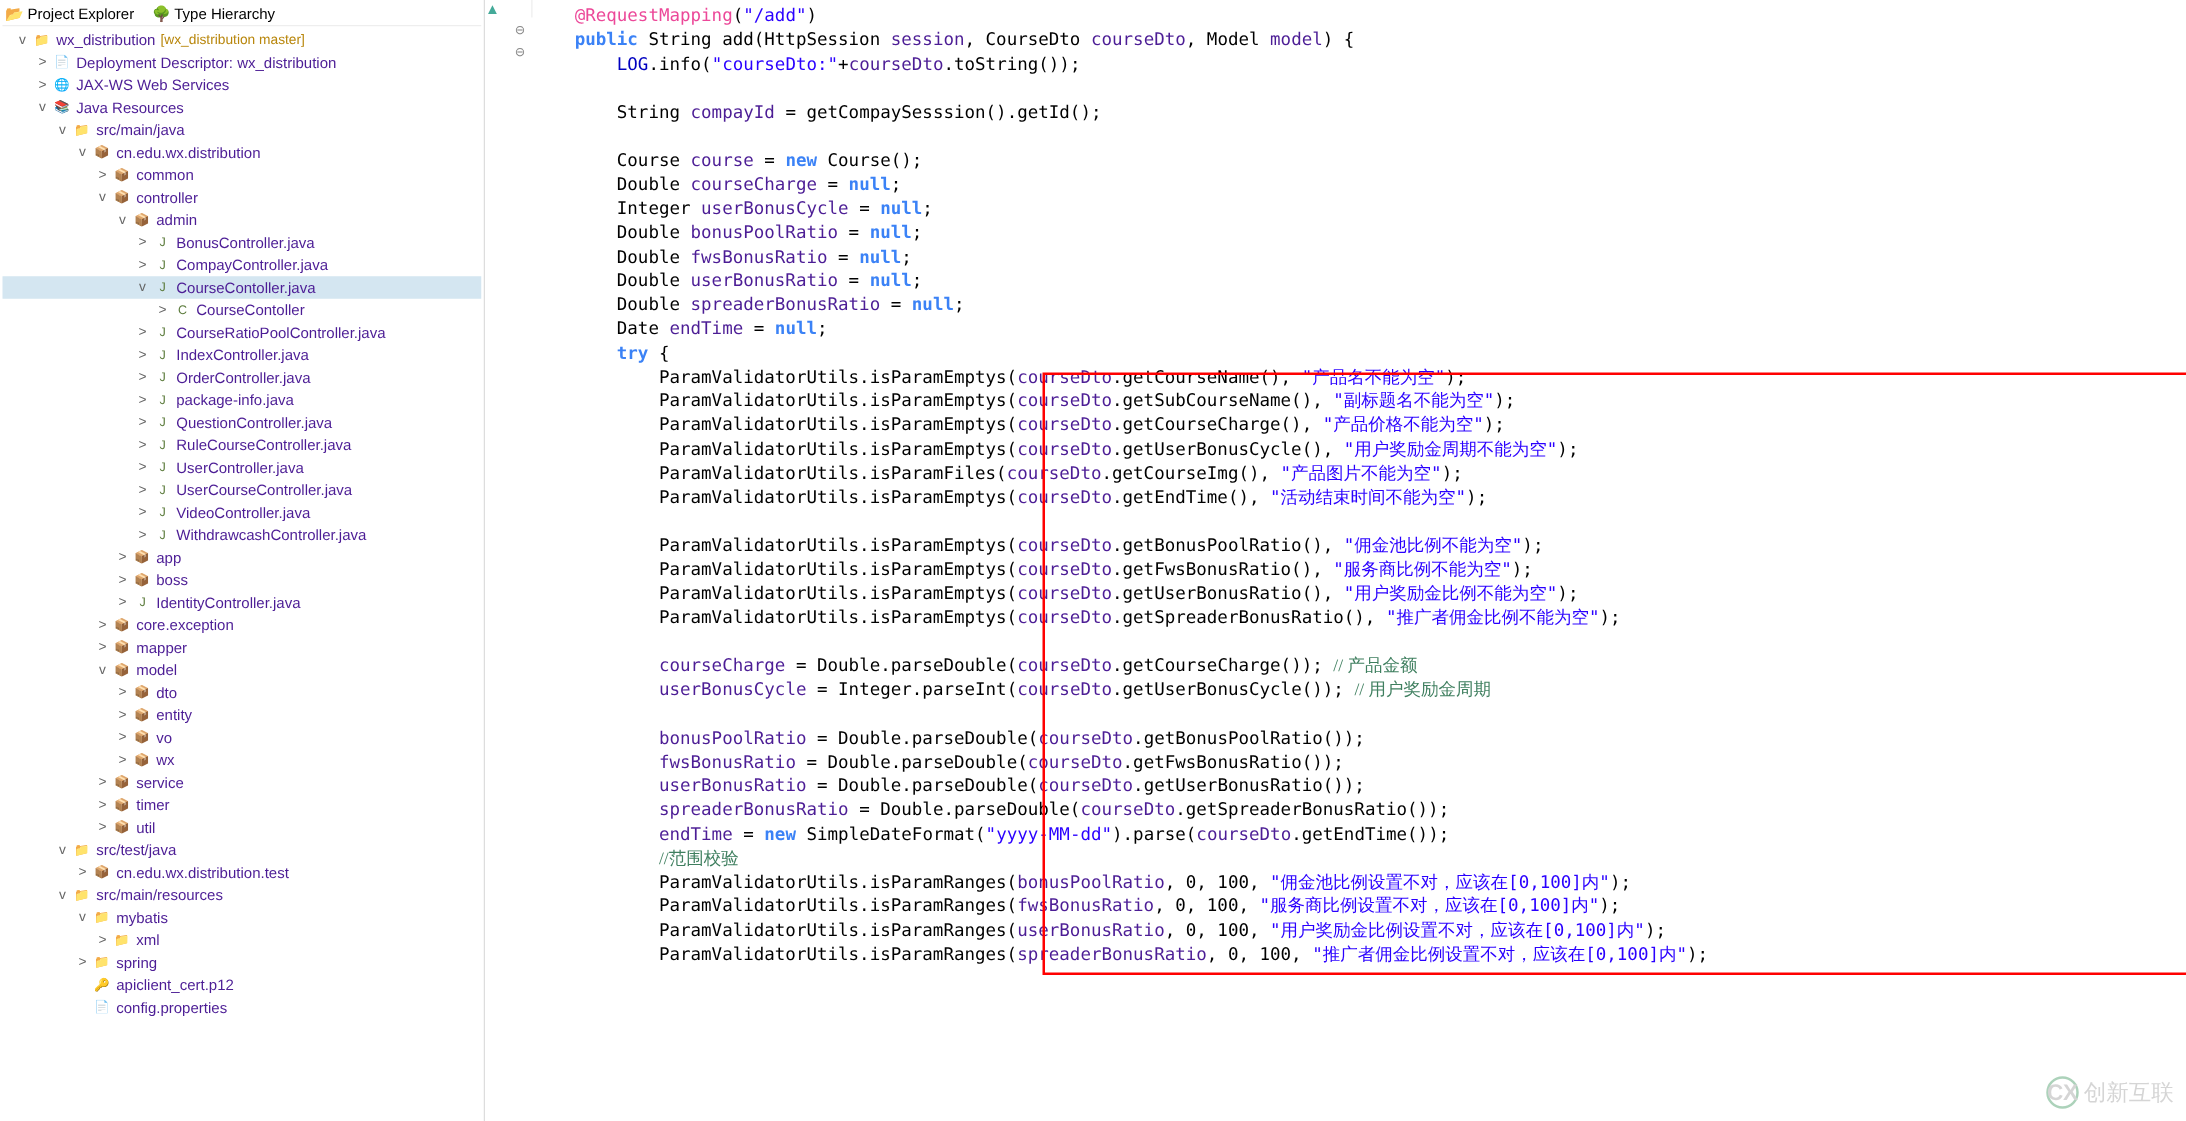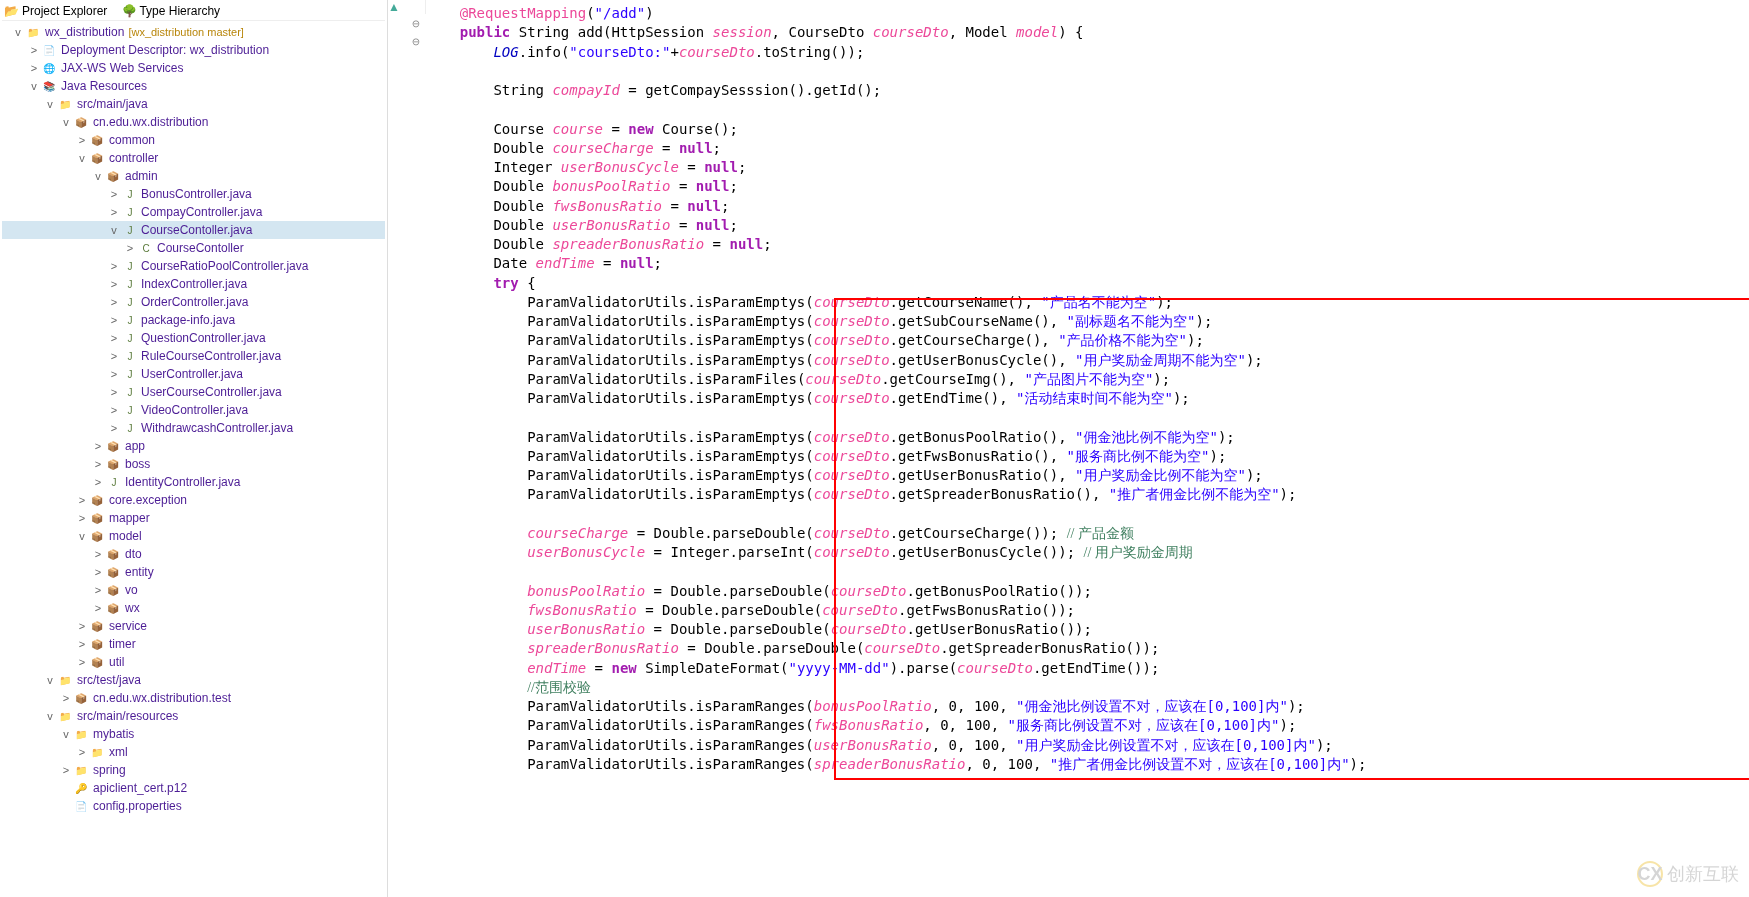--- a/index.html
+++ b/index.html
@@ -17,25 +17,25 @@
     .item-icon { width: 16px; height: 16px; margin-right: 3px; display: inline-flex; align-items: center; justify-content: center; font-size: 10px; }
     .proj-icon { color: #c77f2b; } .pkg-icon { color: #a67c52; } .folder-icon { color: #d4a85a; }
     .java-icon { color: #5a7a3a; } .class-icon { color: #5a7a3a; } .file-icon { color: #888; }
     .tree-label { color: #4c1d95; } .branch-label { color: #b8860b; font-size: 11px; }
     .editor { flex: 1; background: #fff; overflow: auto; position: relative; }
     .gutter { position: absolute; left: 0; width: 38px; background: #fff; border-right: 1px solid #eee; }
     .override-marker { left: 4px; top: 18px; color: #4a9; }
     .collapse-marker { position: absolute; left: 22px; width: 12px; text-align: center; color: #888; font-size: 10px; }
     .code-area { padding-left: 38px; padding-top: 4px; font-family: Consolas, Monaco, monospace; font-size: 14px; line-height: 19.25px; white-space: pre; }
     .red-box { border: 2px solid #ff0000; position: absolute; left: 446px; top: 298px; width: 948px; height: 482px; pointer-events: none; }
-    .k-anno { color: #ec4899; } .k-keyword { color: #a21caf; font-weight: bold; } .k-string { color: #2a00ff; }
-    .k-comment { color: #3f7f5f; font-family: Liberation Serif, serif; } .k-var { color: #ec4899; font-style: italic; } .k-static { color: #0000c0; font-style: italic; }
+    .k-anno { color: #ec4899; } .k-keyword { color: #3b82f6; font-weight: bold; } .k-string { color: #2a00ff; }
+    .k-comment { color: #3f7f5f; font-family: Liberation Serif, serif; } .k-var { color: #4c1d95; } .k-static { color: #0000c0; }
     .k-italic { }
     .watermark { position: absolute; right: 10px; bottom: 10px; opacity: 0.35; font-size: 18px; color: #888; display: flex; align-items: center; gap: 4px; }
-    .watermark-badge { width: 26px; height: 26px; border: 2px solid #eab308; border-radius: 50%; display: flex; align-items: center; justify-content: center; font-weight: bold; }
+    .watermark-badge { width: 26px; height: 26px; border: 2px solid #15803d; border-radius: 50%; display: flex; align-items: center; justify-content: center; font-weight: bold; }
   </style>
 </head>
 <body>
 
 <div class="sidebar">
   <div class="sidebar-header">
     <span class="tab-icon">📂</span>
     <span>Project Explorer</span>
     <span style="margin-left:12px" class="tab-icon">🌳</span>
     <span>Type Hierarchy</span>

